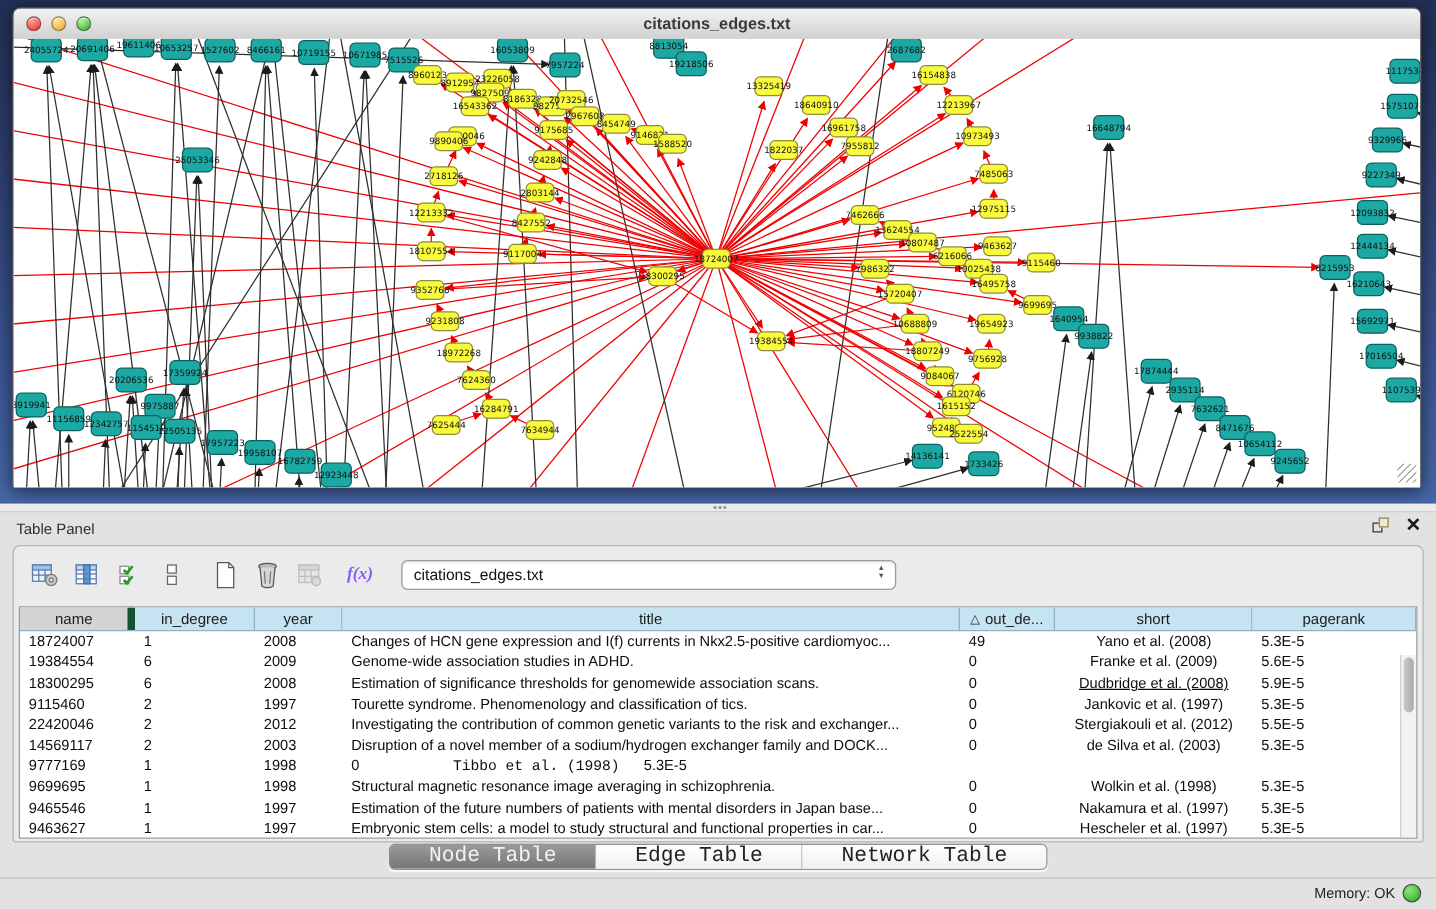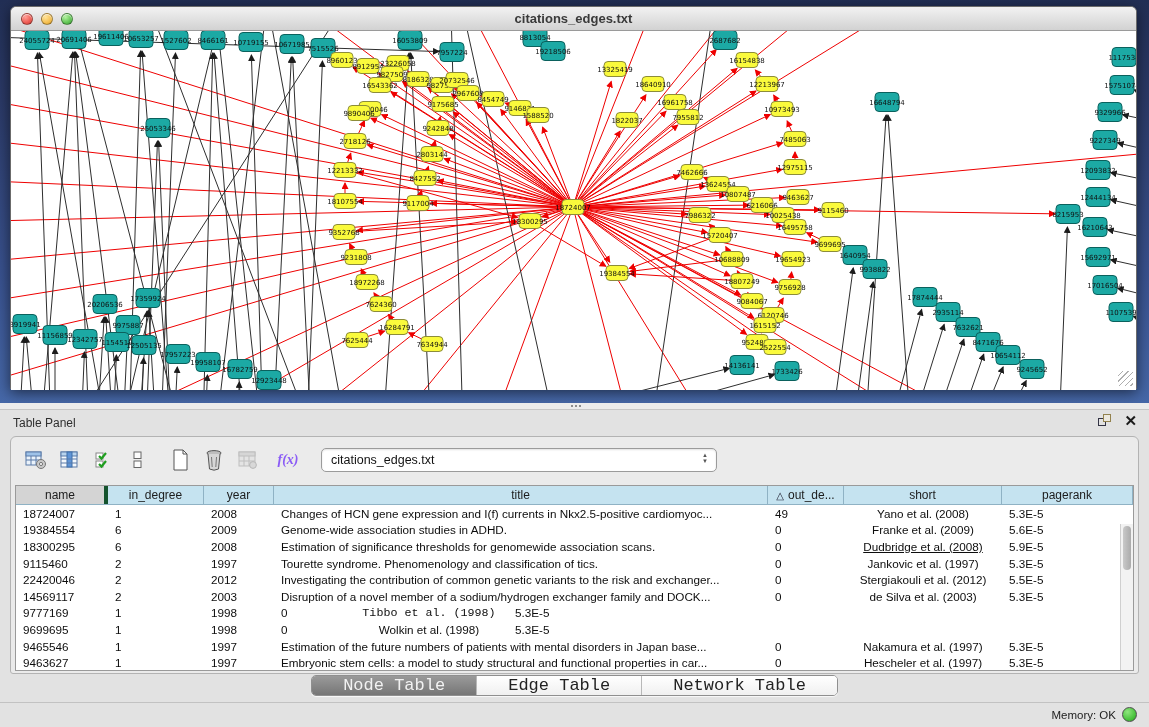--- a/index.html
+++ b/index.html
@@ -55,21 +55,21 @@
   .combo { margin-left:14px; width:396px; height:24px; background:#fff; border:1px solid #9b9b9b;
            border-radius:5px; position:relative; box-shadow:inset 0 1px 2px rgba(0,0,0,.12); }
   .combo .val { position:absolute; left:9px; top:4px; font-size:12.5px; color:#111; }
   .combo .steppers { position:absolute; right:8px; top:3px; font-size:6px; line-height:6px; color:#555; text-align:center; }
 
   .table-wrap { position:absolute; left:4px; top:48px; right:4px; bottom:2px;
                 background:#fff; border:1px solid #9a9a9a; display:flex; flex-direction:column; overflow:hidden; }
   .thead { display:flex; height:19px; border-bottom:1px solid #8fb2c4; flex:none; }
   .th { background:#c5e3f0; border-right:1px solid #8fb2c4; font-size:12px; color:#1c1c1c;
         display:flex; align-items:center; justify-content:center; overflow:hidden; white-space:nowrap; flex:none; }
-  .th.gray { background:#d4d4d4; border-right:4px solid #14532d; }
+  .th.gray { background:#d4d4d4; border-right:6px solid #14532d; }
   .th .tri { font-size:10px; margin-right:4px; color:#223; }
   .tbody { flex:1; position:relative; overflow:hidden; }
   .tr { display:flex; height:16.6px; align-items:center; }
   .td { font-size:11.7px; color:#0d0d0d; padding-left:7px; white-space:nowrap; overflow:hidden; flex:none; }
   .td.center { text-align:center; padding-left:0; }
   .vscroll { position:absolute; right:0; top:19px; bottom:0; width:13px; background:#f2f2f2; border-left:1px solid #cfcfcf; }
   .vthumb { position:absolute; left:2px; right:2px; top:2px; height:44px; background:linear-gradient(90deg,#c9c9c9,#ababab); border-radius:5px; }
 
   .tabs { position:absolute; left:0; right:0; top:265px; height:22px; display:flex; justify-content:center; }
   .seg { display:flex; border:1px solid #8f8f8f; border-radius:5px; overflow:hidden; height:21px;
@@ -925,20 +925,21 @@
             <div class="td" style="width: 96px;">1</div>
             <div class="td" style="width: 70px;">1998</div>
             <div class="td" style="width: 76px;">0</div>
             <div class="td center" style="width: 158px; font-family: Liberation Mono, monospace;">Tibbo et al. (1998)</div>
             <div class="td" style="width: 131px;">5.3E-5</div>
           </div>
           <div class="tr">
             <div class="td" style="width: 92px;">9699695</div>
             <div class="td" style="width: 96px;">1</div>
             <div class="td" style="width: 70px;">1998</div>
+            <div class="td" style="width: 483px; flex: 1 1 0%;">Structural magnetic resonance image averaging in schizophrenia.</div>
             <div class="td" style="width: 76px;">0</div>
             <div class="td center" style="width: 158px;">Wolkin et al. (1998)</div>
             <div class="td" style="width: 131px;">5.3E-5</div>
           </div>
           <div class="tr">
             <div class="td" style="width: 92px;">9465546</div>
             <div class="td" style="width: 96px;">1</div>
             <div class="td" style="width: 70px;">1997</div>
             <div class="td" style="width: 483px; flex: 1 1 0%;">Estimation of the future numbers of patients with mental disorders in Japan base...</div>
             <div class="td" style="width: 76px;">0</div>

